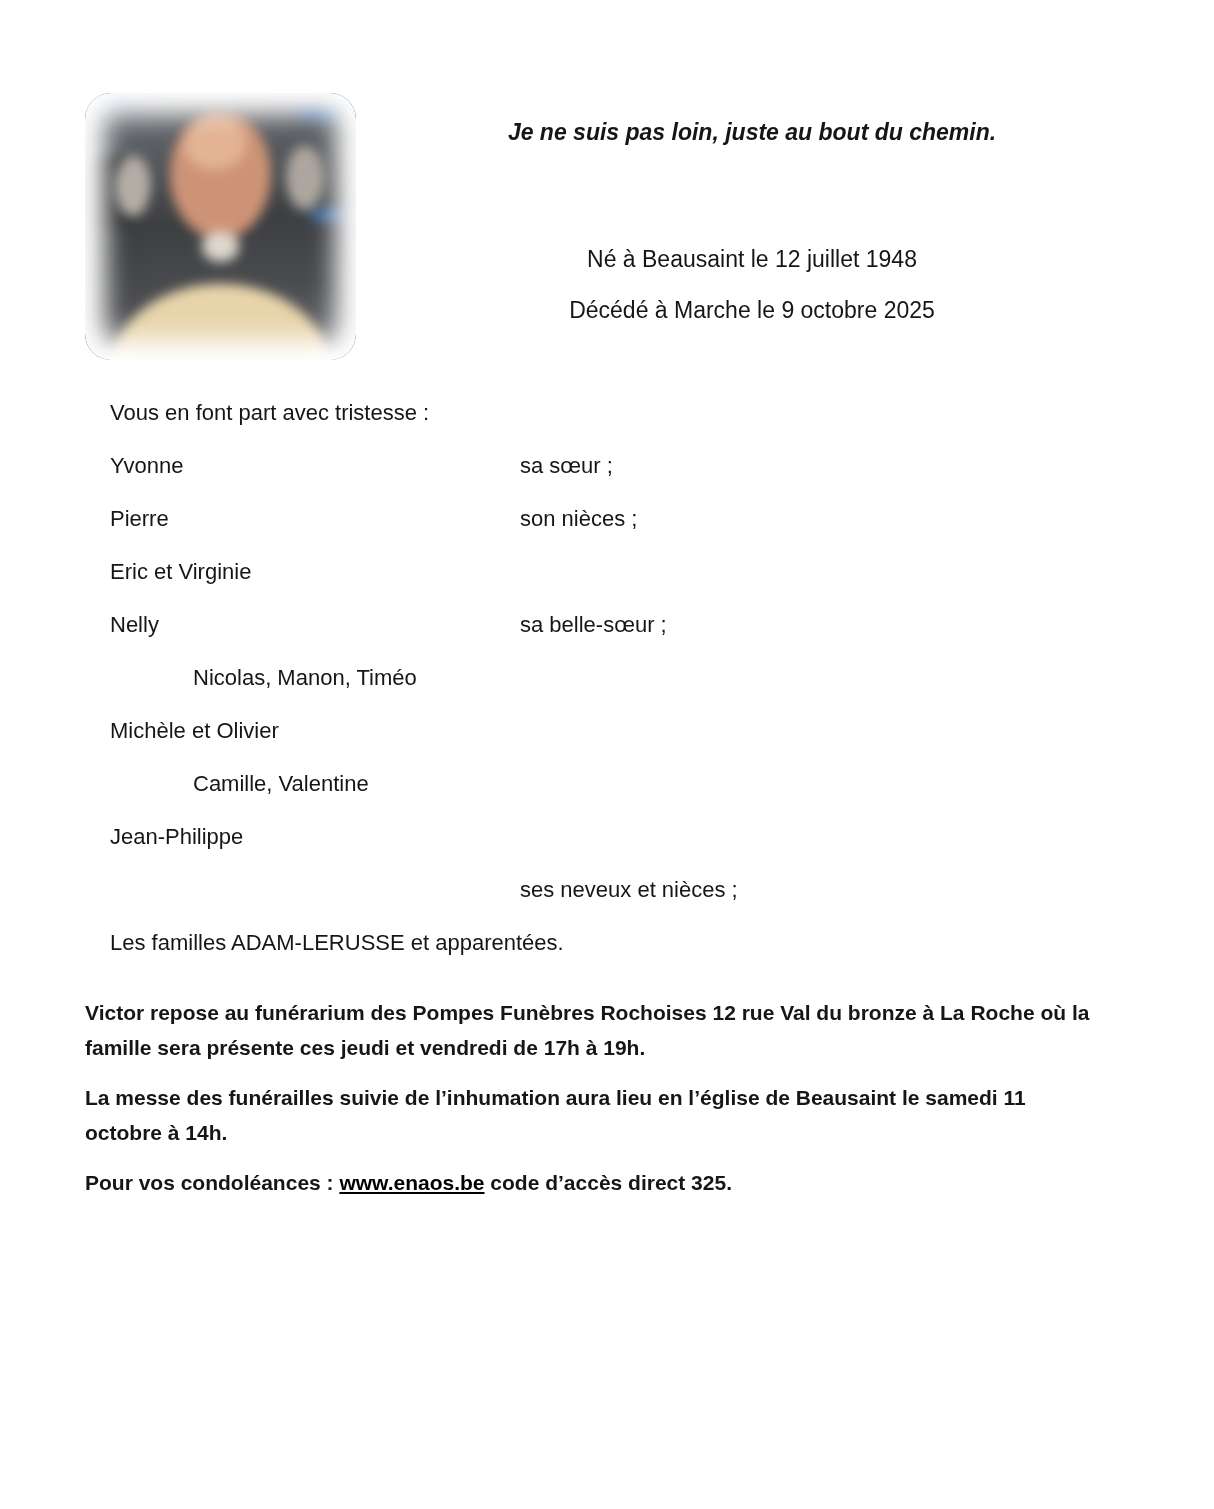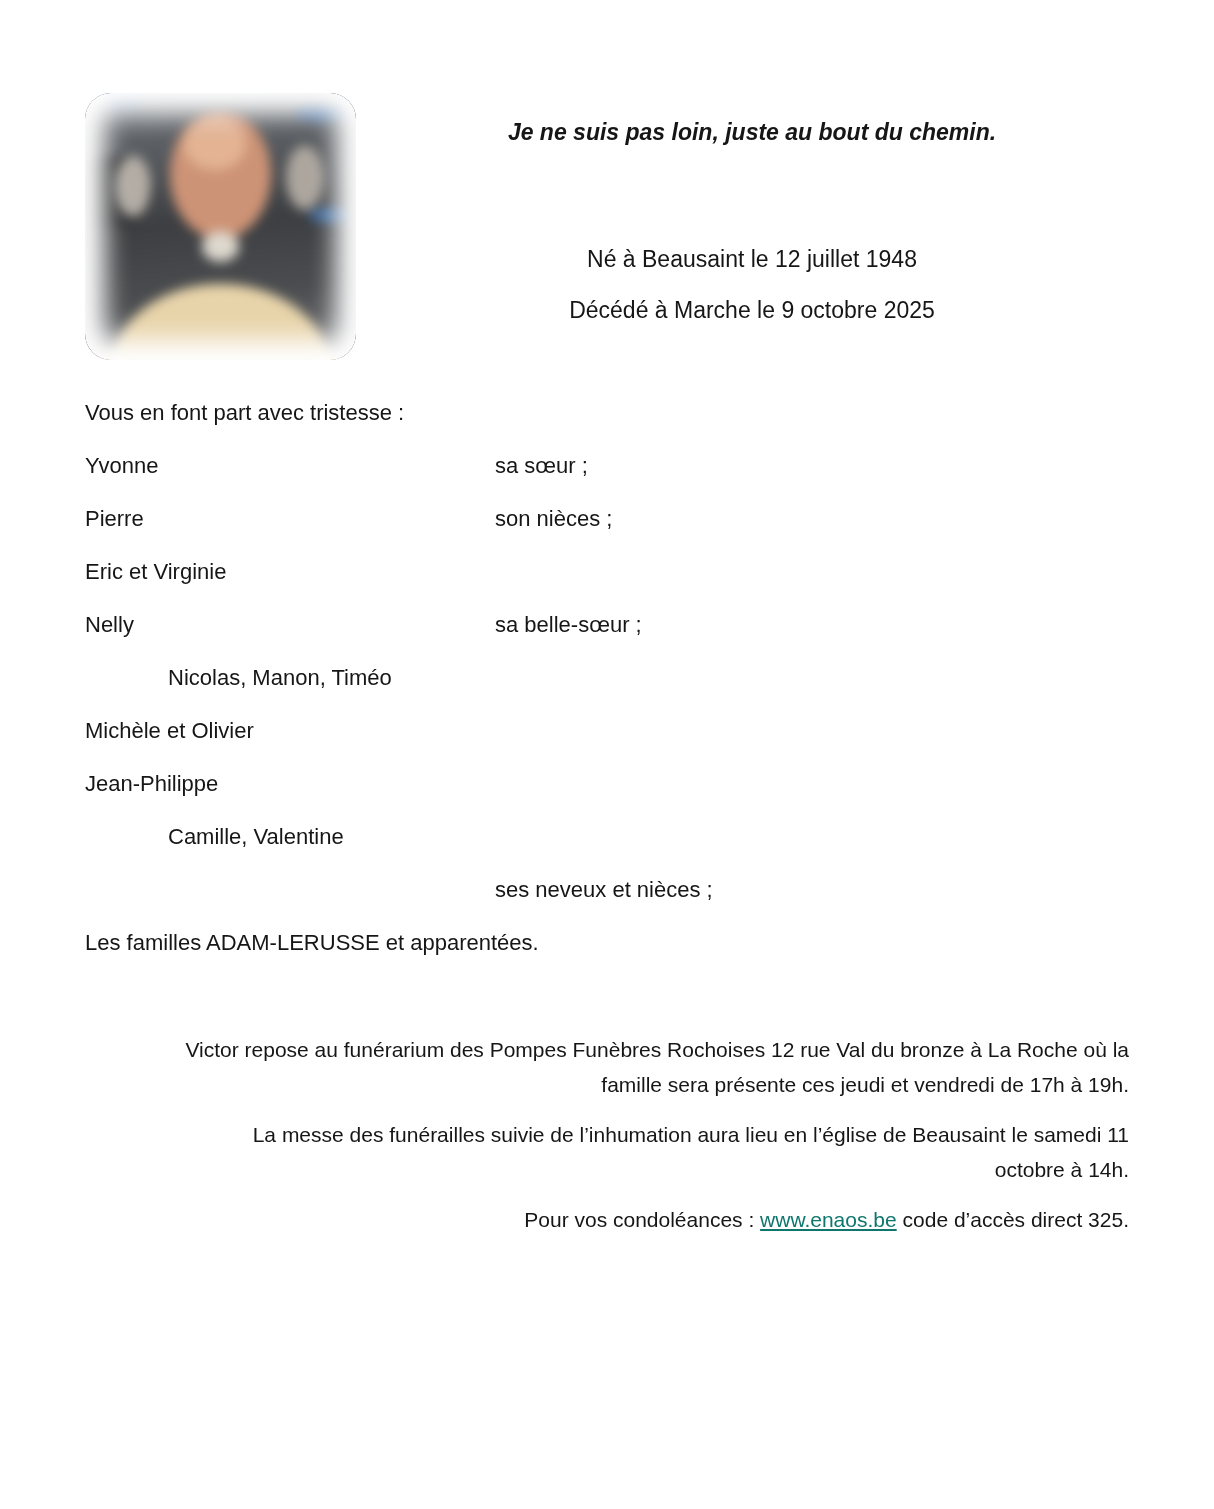--- a/index.html
+++ b/index.html
@@ -74,43 +74,44 @@
     font-size: 23px;
     line-height: 28px;
   }
   .quote    { top: 86px;  font-style: italic; font-weight: bold; margin-top: 32px; }
   .d-name   { top: 193px; font-weight: bold; }
   .d-birth  { top: 245px; }
   .d-death  { top: 296px; }
 
   
   .family {
-    padding-left: 85px;
+    padding-left: 110px;
     font-size: 22px;
   }
   .family-row {
     display: flex;
     line-height: 29px;
     margin-bottom: 24px;
   }
   .family-row .col-name { width: 410px; flex: 0 0 410px; }
   .family-row .col-name.indent { padding-left: 83px; box-sizing: border-box; }
   .family-row .col-rel { flex: 1; }
 
   
   .details {
-    margin: 75px auto 0;
+    margin: 38px auto 0;
     width: 1044px;
-    text-align: right;
+    text-align: left;
     font-size: 21px;
+    font-weight: bold;
   }
   .details .para { margin: 0 0 15px; }
   .details .line { line-height: 35px; white-space: nowrap; }
   a.condolences-link {
-    color: #0f766e;
+    color: #000000;
     text-decoration: underline;
     cursor: pointer;
   }
 </style>
 </head>
 <body>
 
 <div class="header">
   <div class="photo">
     <div class="photo-paint"></div>
@@ -144,25 +145,25 @@
   </div>
   <div class="family-row">
     <span class="col-name indent">Nicolas, Manon, Timéo</span>
     <span class="col-rel"></span>
   </div>
   <div class="family-row">
     <span class="col-name">Michèle et Olivier</span>
     <span class="col-rel"></span>
   </div>
   <div class="family-row">
-    <span class="col-name">Jean-Philippe</span>
+    <span class="col-name indent">Camille, Valentine</span>
     <span class="col-rel"></span>
   </div>
   <div class="family-row">
-    <span class="col-name indent">Camille, Valentine</span>
+    <span class="col-name">Jean-Philippe</span>
     <span class="col-rel"></span>
   </div>
   <div class="family-row">
     <span class="col-name"></span>
     <span class="col-rel">ses neveux et nièces ;</span>
   </div>
 
   <div class="family-row">
     <span class="col-name" style="width:auto;flex:1">Les familles ADAM-LERUSSE et apparentées.</span>
   </div>

